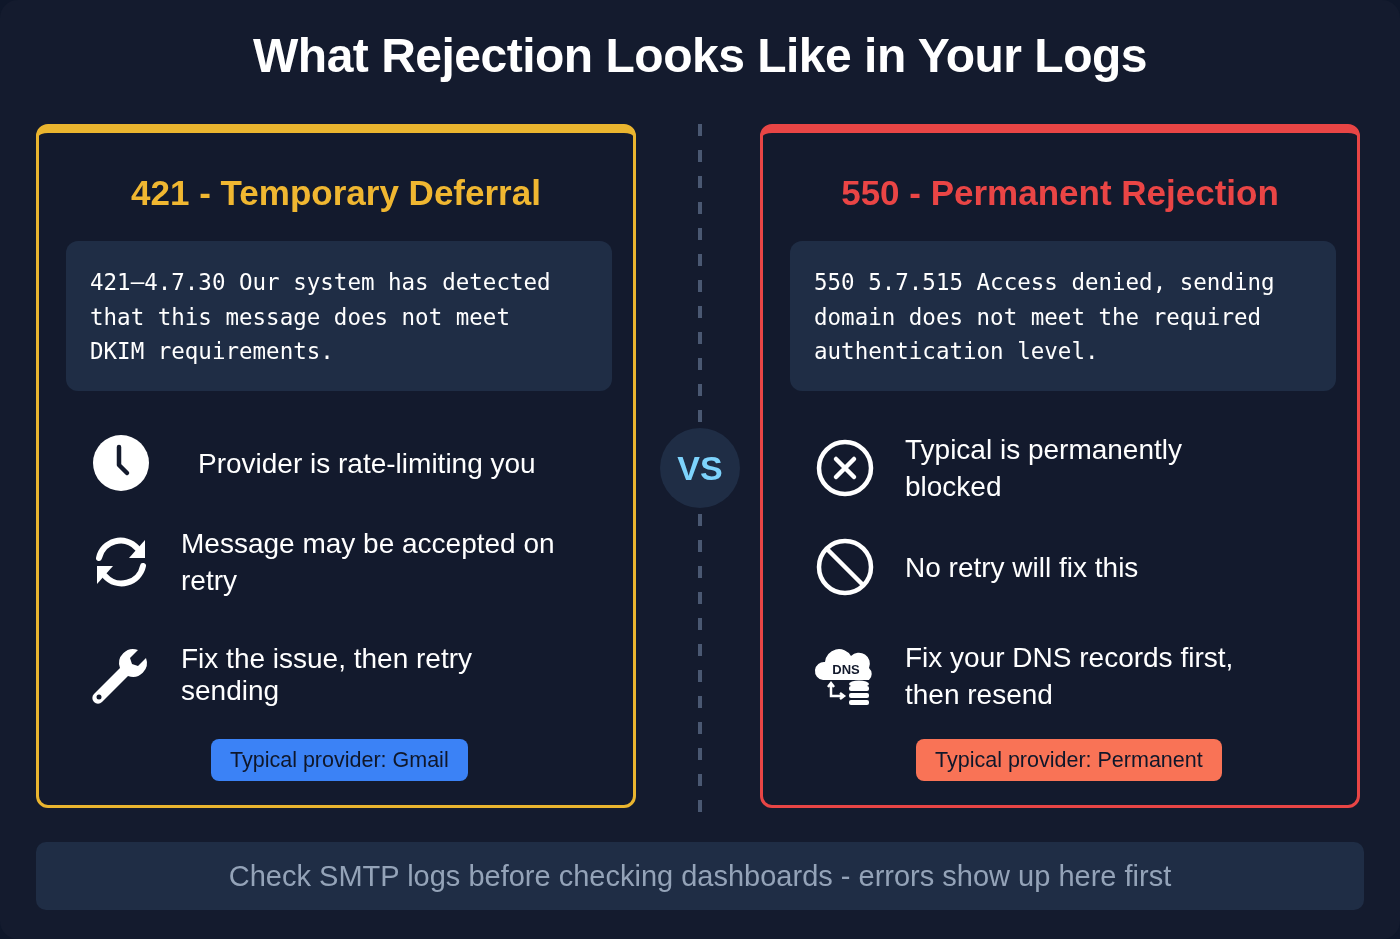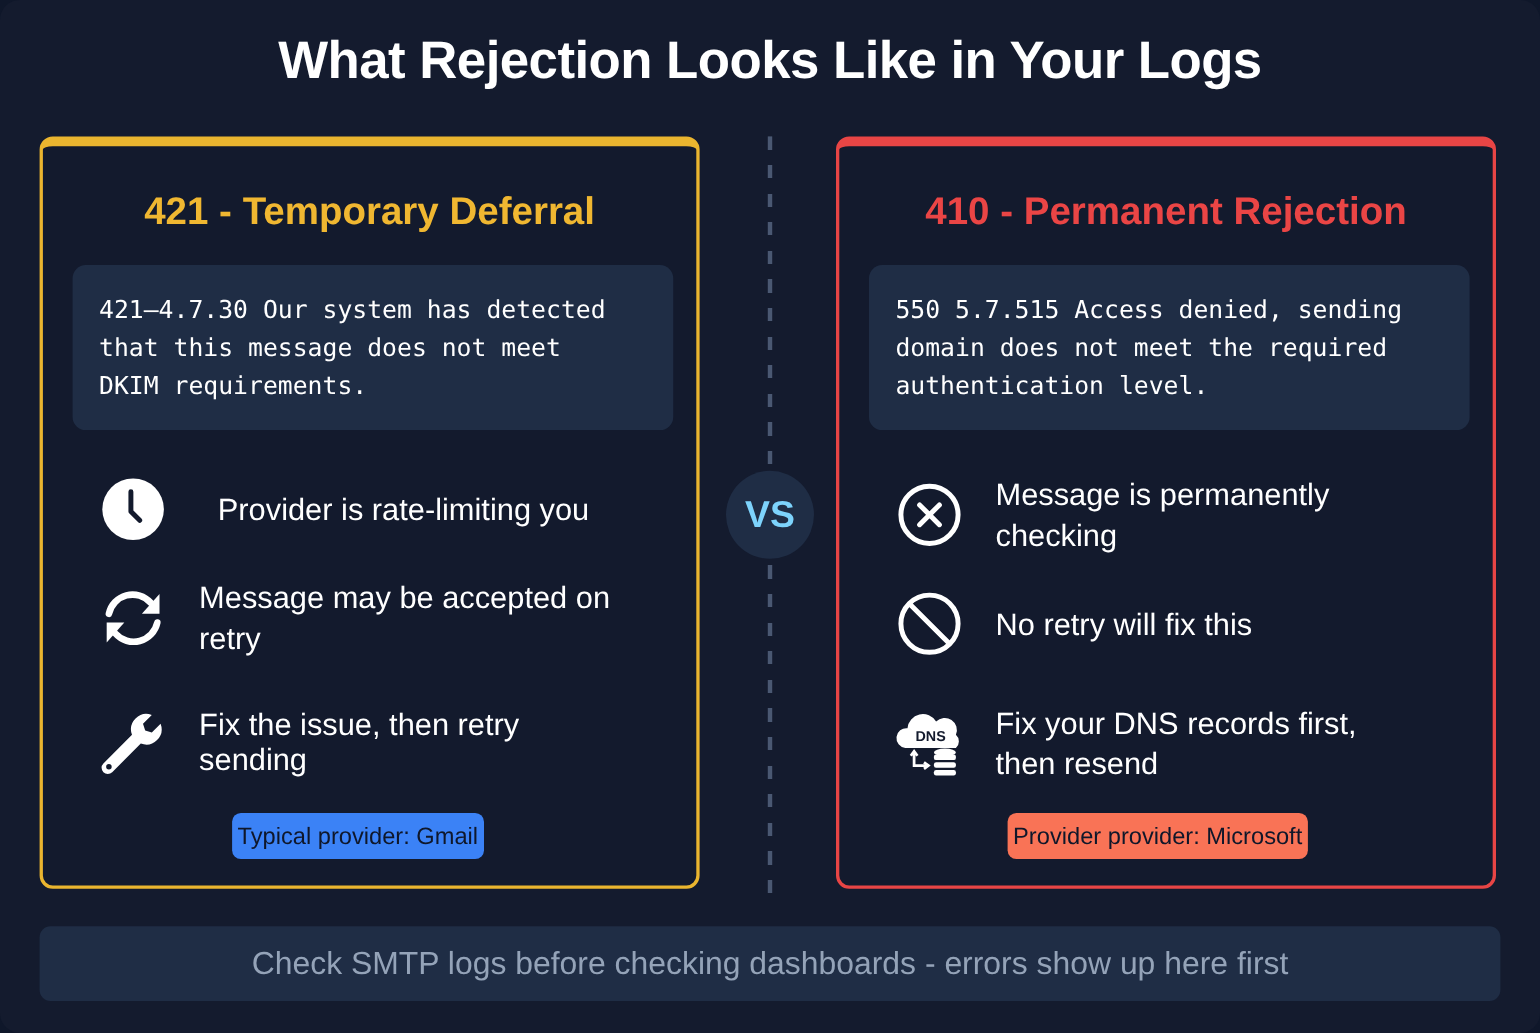--- a/index.html
+++ b/index.html
@@ -39,21 +39,21 @@
   }
   .item {
     position: absolute; left: 50px; width: 520px; display: flex; align-items: center;
   }
   .item .icon { width: 64px; height: 64px; flex: 0 0 64px; display: flex; align-items: center; justify-content: center; }
   .item .text {
     margin-left: 28px; color: #ffffff; font-size: 28px; line-height: 37px;
   }
   .badge {
     position: absolute; top: 606px; height: 42px; line-height: 42px;
-    padding: 0 5px; border-radius: 8px; color: #0f172a; font-size: 21.5px;
+    padding: 0 19px; border-radius: 8px; color: #0f172a; font-size: 21.5px;
   }
   .card.left .badge { left: 172px; background: #3b82f6; }
   .card.right .badge { left: 153px; background: #f97356; }
   .divider {
     position: absolute; left: 698px; top: 124px; width: 4px; height: 690px;
     background: repeating-linear-gradient(to bottom, #4a5872 0 12px, transparent 12px 26px);
   }
   .vs {
     position: absolute; left: 660px; top: 428px; width: 80px; height: 80px;
     border-radius: 50%; background: #1f2d45; color: #7dd3fc;
@@ -109,33 +109,33 @@
       <span class="text" style="width:390px;">Message may be accepted on retry</span>
     </div>
 
     <div class="badge">Typical provider: Gmail</div>
   </div>
 
   <div class="divider"></div>
   <div class="vs">VS</div>
 
   <div class="card right">
-    <div class="card-title">410 - Permanent Rejection</div>
+    <div class="card-title">550 - Permanent Rejection</div>
     <div class="code-box">550 5.7.515 Access denied, sending
 domain does not meet the required
 authentication level.</div>
 
     <div class="item" style="top:298px;">
       <span class="icon">
         <svg width="60" height="60" viewBox="0 0 60 60">
           <circle cx="30" cy="30" r="26" stroke="#fff" stroke-width="4.5" fill="none"></circle>
           <path d="M21 21 L39 39 M39 21 L21 39" stroke="#fff" stroke-width="4.5" stroke-linecap="round"></path>
         </svg>
       </span>
-      <span class="text" style="width:360px;">Message is permanently checking</span>
+      <span class="text" style="width:360px;">Typical is permanently blocked</span>
     </div>
 
     <div class="item" style="top:402px;">
       <span class="icon">
         <svg width="60" height="60" viewBox="0 0 60 60">
           <circle cx="30" cy="30" r="26" stroke="#fff" stroke-width="4.5" fill="none"></circle>
           <path d="M12 12 L48 48" stroke="#fff" stroke-width="4.5" stroke-linecap="round"></path>
         </svg>
       </span>
       <span class="text">No retry will fix this</span>
@@ -151,17 +151,17 @@
           <path d="M27 49 L31 52 L27 55" stroke="#fff" stroke-width="2.5" fill="none"></path>
           <ellipse cx="46" cy="40" rx="10" ry="3.5" fill="#fff"></ellipse>
           <rect x="36" y="42" width="20" height="5" rx="2" fill="#fff"></rect>
           <rect x="36" y="49" width="20" height="5" rx="2" fill="#fff"></rect>
           <rect x="36" y="56" width="20" height="5" rx="2" fill="#fff"></rect>
         </svg>
       </span>
       <span class="text" style="width:380px;">Fix your DNS records first, then resend</span>
     </div>
 
-    <div class="badge">Provider provider: Microsoft</div>
+    <div class="badge">Typical provider: Permanent</div>
   </div>
 
   <div class="footer">Check SMTP logs before checking dashboards - errors show up here first</div>
 </div>
 
 </body></html>

